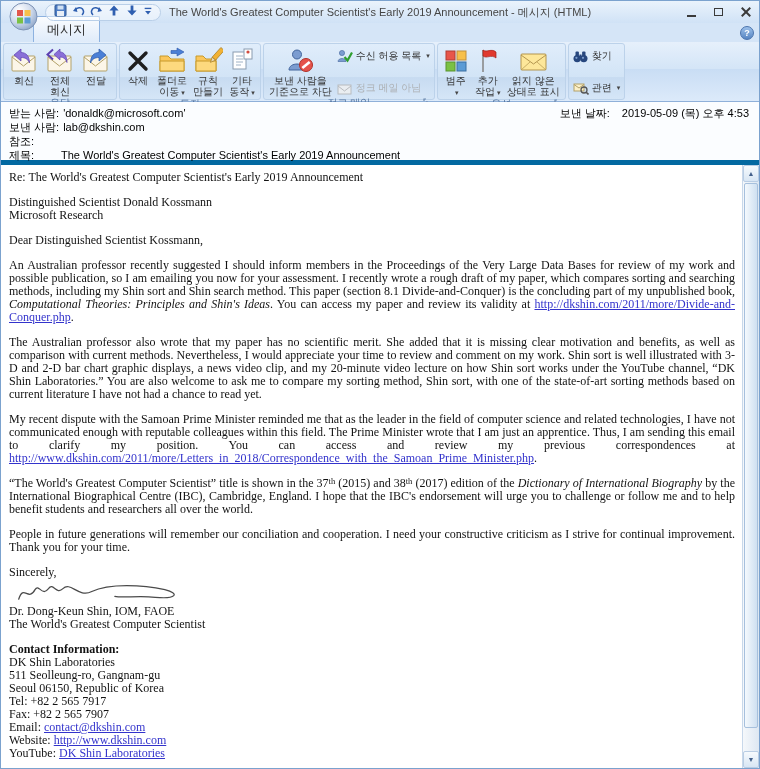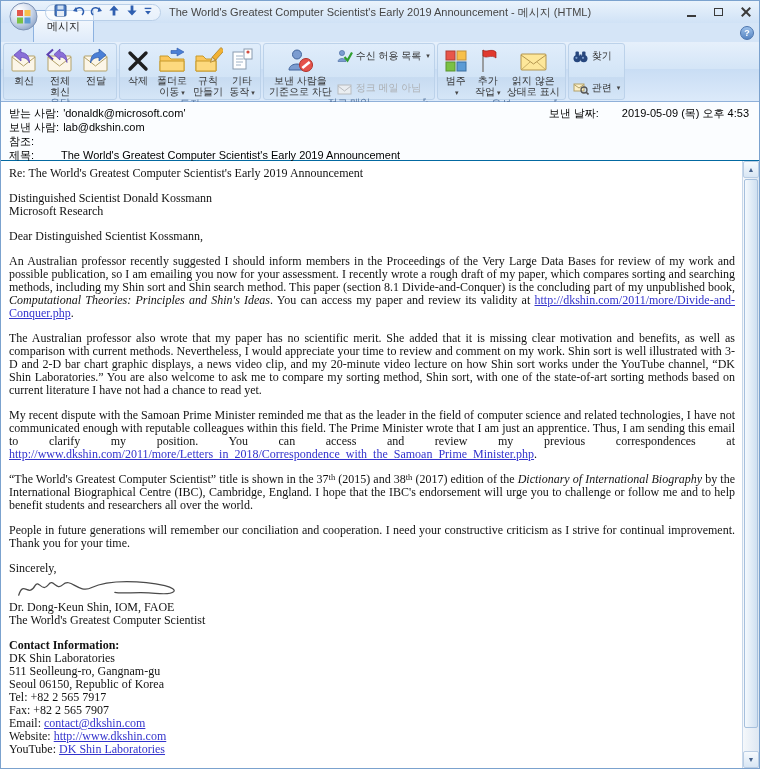--- a/index.html
+++ b/index.html
@@ -17,21 +17,21 @@
   .win-controls { margin-left:auto; display:flex; z-index:5; }
   .win-btn { width:27px; height:19px; display:flex; align-items:center; justify-content:center; }
   .glyph-min { width:9px; height:2px; background:#3a3a3a; margin-top:7px; }
   .glyph-max { width:9px; height:8px; border:1.5px solid #3a3a3a; }
   .glyph-close { position:relative; width:10px; height:10px; }
   .glyph-close:before,.glyph-close:after { content:""; position:absolute; left:4px; top:-1px; width:2px; height:12px; background:#3a3a3a; }
   .glyph-close:before { transform:rotate(45deg); } .glyph-close:after { transform:rotate(-45deg); }
 
   
   .tabrow { height:19px; position:relative; background:#d5e5f7; flex:0 0 auto; }
-  .tab { position:absolute; left:32px; bottom:0; height:32px; padding:0 13px; background:linear-gradient(#fafcfe,#dfebfa); border:1px solid #8db2e0; border-bottom:none; border-radius:2px 2px 0 0; font-size:11px; color:#2b2b2b; display:flex; align-items:center; }
+  .tab { position:absolute; left:32px; bottom:0; height:26px; padding:0 13px; background:linear-gradient(#fafcfe,#dfebfa); border:1px solid #8db2e0; border-bottom:none; border-radius:2px 2px 0 0; font-size:13px; color:#2b2b2b; display:flex; align-items:center; }
   .help-btn { position:absolute; right:5px; bottom:2px; width:14px; height:14px; border-radius:50%; background:linear-gradient(#9cc0ea,#5785c2); color:#fff; font-size:9px; font-weight:bold; display:flex; align-items:center; justify-content:center; border:1px solid #4a73ad; }
 
   
   .ribbon { height:60px; background:linear-gradient(#e6f0fb,#d4e5f7 45%,#c9ddf4 46%,#dceafa); border-bottom:1px solid #8fb0d9; display:flex; padding:1px 2px 1px 2px; flex:0 0 auto; }
   .group { position:relative; display:flex; flex-direction:column; border:1px solid #bcd2ea; border-radius:3px; margin-right:2px; background:linear-gradient(#e0edfb,#d2e4f6 60%,#c7dbf1 61%,#d5e6f7); }
   .group-items { flex:1; display:flex; align-items:stretch; padding:1px 2px 0 2px; }
   .group-label { height:12px; font-size:10px; color:#52739e; text-align:center; line-height:12px; position:relative; padding:0 10px; white-space:nowrap; }
   .launcher { position:absolute; right:1px; bottom:1px; width:11px; height:11px; display:flex; align-items:center; justify-content:center; }
   .btn-large { min-width:32px; padding:1px 3px 0 3px; display:flex; flex-direction:column; align-items:center; border-radius:3px; font-size:10px; color:#333; text-align:center; white-space:nowrap; }
   .btn-large .icon { height:29px; display:flex; align-items:center; justify-content:center; }
@@ -40,24 +40,24 @@
   .btn-small { display:flex; align-items:center; gap:3px; font-size:10px; color:#333; height:14px; white-space:nowrap; }
   .btn-small .icon { width:16px; display:flex; justify-content:center; }
   .arrow { font-size:7px; color:#444; margin-left:2px; }
   .disabled { color:#9aa6b3; filter:grayscale(1); opacity:.8; }
 
   
   .msg-header { height:58px; background:#fbfdff; padding:4px 8px 0 8px; font-size:11px; color:#000; position:relative; flex:0 0 auto; }
   .hrow { display:flex; height:14px; line-height:14px; }
   .hlabel { min-width:52px; padding-right:4px; }
   .sent { position:absolute; right:10px; top:4px; display:flex; height:14px; line-height:14px; }
-  .sent .hlabel { min-width:0; margin-right:19px; }
-
-  
-  .mail { flex:1; display:flex; background:#fff; border-top:1px solid #0369a1; overflow:hidden; }
+  .sent .hlabel { min-width:0; margin-right:8px; }
+
+  
+  .mail { flex:1; display:flex; background:#fff; border-top:5px solid #0369a1; overflow:hidden; }
   .content { flex:1; overflow:hidden; padding:6px 7px 0 8px; font-family:"Liberation Serif",serif; font-size:12px; line-height:13px; color:#121212; }
   .blk { margin:0; }
   .sp { margin-top:12px; }
   .justify { text-align:justify; }
   .content a { color:#3333cc; text-decoration:underline; cursor:pointer; }
   .content sup { font-size:8.5px; line-height:0; vertical-align:3px; }
   .sigwrap { margin:1px 0 0 2px; height:25px; }
 
   
   .sb { width:17px; flex:0 0 auto; background:linear-gradient(to right,#f5f8fb,#dde7f2); border-left:1px solid #c8d8ea; position:relative; }

